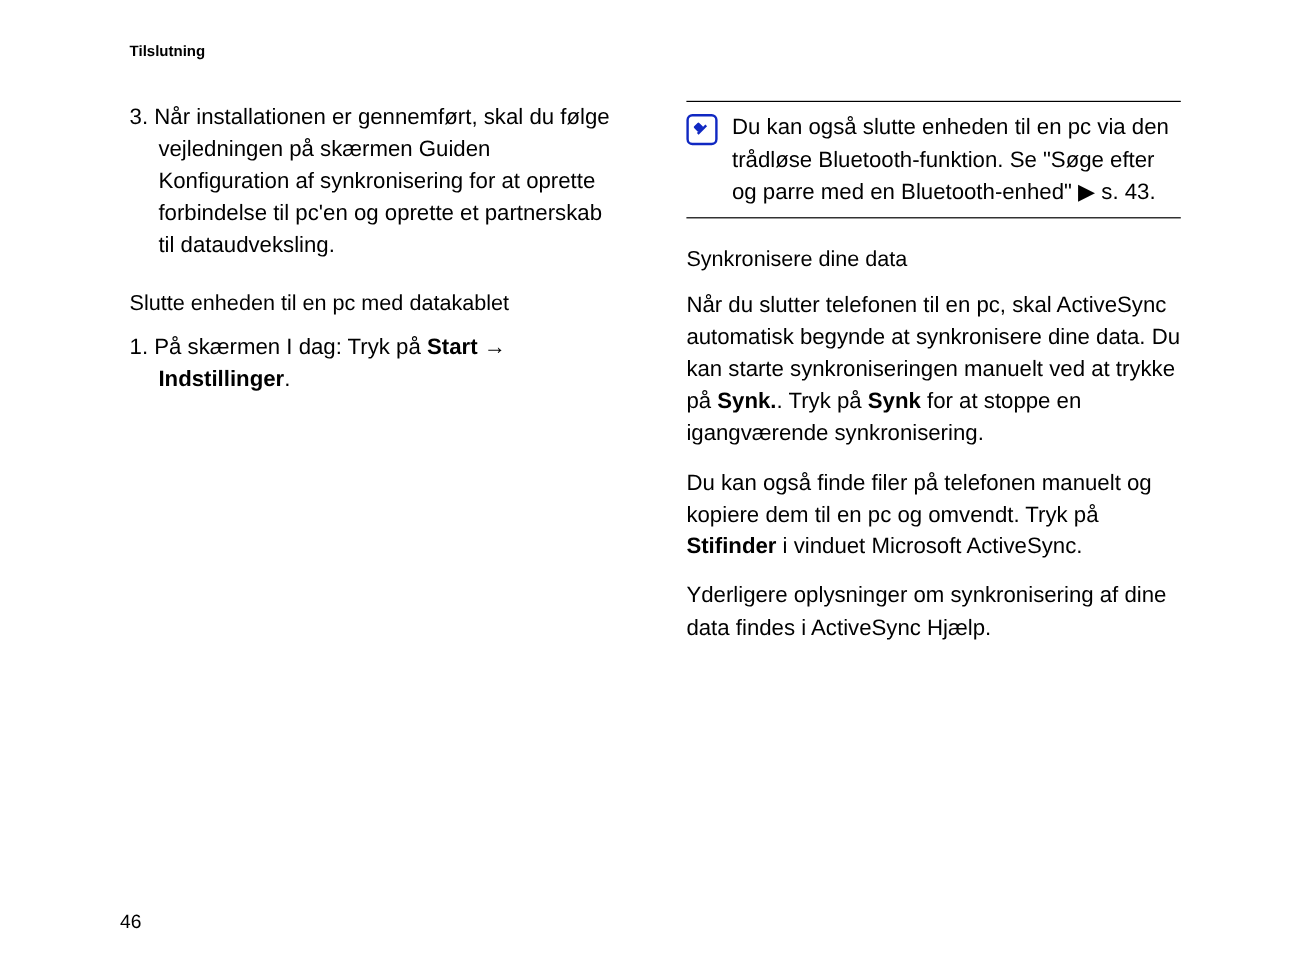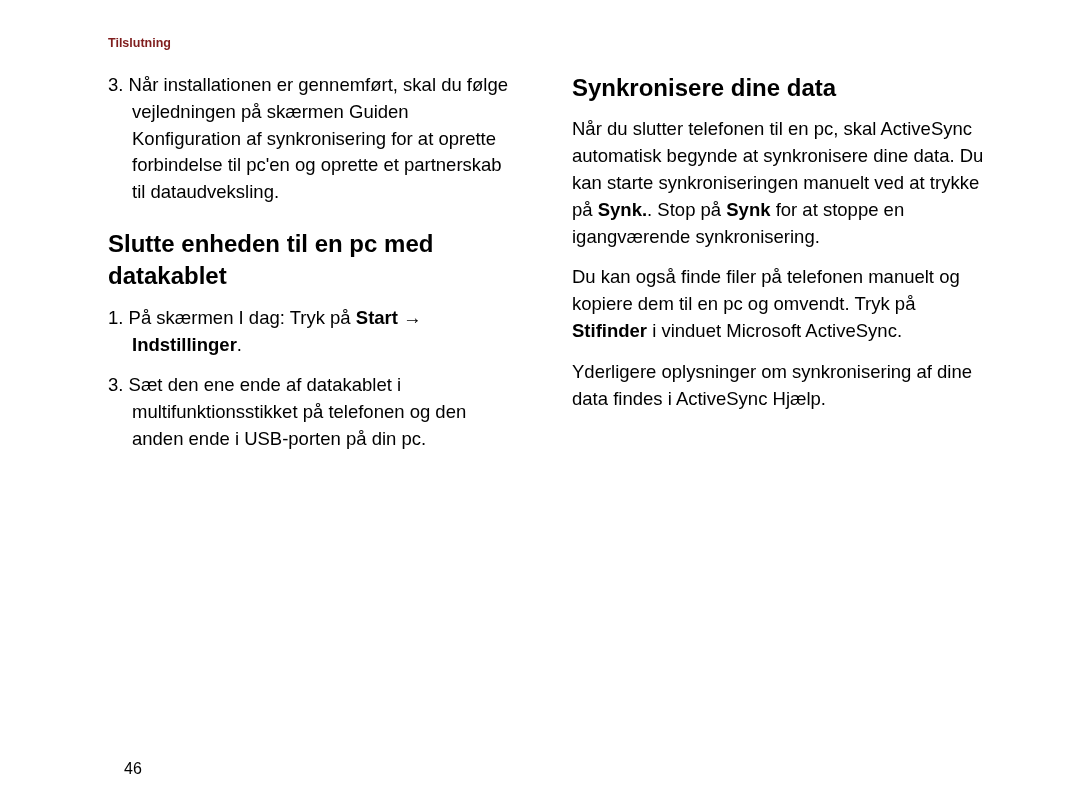--- a/index.html
+++ b/index.html
@@ -11,40 +11,40 @@
     color: #000000;
     position: relative;
   }
   .page {
     padding: 36px 96px 0 108px;
     box-sizing: border-box;
     width: 100%;
     height: 100%;
   }
   .running-header {
-    color: #7f1d1d;
+    color: #000000;
     font-size: 12.5px;
     font-weight: bold;
-    margin-bottom: 22px;
+    margin-bottom: 34px;
   }
   .columns {
     column-count: 2;
     column-gap: 52px;
     font-size: 18.5px;
     line-height: 1.45;
   }
   .block { break-inside: avoid; }
   .first-para { margin: 0 0 18px 0; }
   .indent-hang {
     padding-left: 24px;
     text-indent: -24px;
   }
   h2.section {
-    font-size: 24px;
-    font-weight: bold;
+    font-size: 18px;
+    font-weight: normal;
     margin: 22px 0 12px 0;
     line-height: 1.35;
   }
   ol.steps { list-style: none; padding: 0; margin: 0 0 10px 0; }
   ol.steps li {
     padding-left: 24px;
     text-indent: -24px;
     margin-bottom: 14px;
     margin-top: 12px;
   }
@@ -81,21 +81,21 @@
     position: absolute;
     left: 5px; top: 6px;
     width: 6px; height: 6px;
     background: #1028c2;
     border-radius: 1px;
     transform: rotate(45deg);
   }
   .note-text { flex: 1 1 auto; }
   .page-number {
     position: absolute;
-    left: 124px;
+    left: 100px;
     top: 760px;
     font-size: 16px;
   }
   p { margin: 0 0 14px 0; }
 </style>
 </head>
 <body>
 
 <div class="page">
 
@@ -105,30 +105,33 @@
 
     <div class="block">
       <p class="first-para indent-hang">3. Når installationen er gennemført, skal du følge vejledningen på skærmen Guiden Konfiguration af synkronisering for at oprette forbindelse til pc'en og oprette et partnerskab til dataudveksling.</p>
 
       <h2 class="section">Slutte enheden til en pc med datakablet</h2>
 
       <ol class="steps">
         <li>
           <span>1. På skærmen I dag: Tryk på </span><span class="bold">Start</span><span> → </span><span class="bold">Indstillinger</span><span>.</span>
         </li>
-        <li>3. Sæt den ene ende af datakablet i multifunktionsstikket på telefonen og den anden ende i USB-porten på din pc.</li>
       </ol>
     </div>
 
     <div class="block">
+      <div class="note-box">
+        <div class="note-icon"></div>
+        <div class="note-text">Du kan også slutte enheden til en pc via den trådløse Bluetooth-funktion. Se "Søge efter og parre med en Bluetooth-enhed" ▶ s. 43.</div>
+      </div>
 
       <h2 class="section">Synkronisere dine data</h2>
 
       <p>
-        <span>Når du slutter telefonen til en pc, skal ActiveSync automatisk begynde at synkronisere dine data. Du kan starte synkroniseringen manuelt ved at trykke på </span><span class="bold">Synk.</span><span>. Stop på </span><span class="bold">Synk</span><span> for at stoppe en igangværende synkronisering.</span>
+        <span>Når du slutter telefonen til en pc, skal ActiveSync automatisk begynde at synkronisere dine data. Du kan starte synkroniseringen manuelt ved at trykke på </span><span class="bold">Synk.</span><span>. Tryk på </span><span class="bold">Synk</span><span> for at stoppe en igangværende synkronisering.</span>
       </p>
 
       <p>
         <span>Du kan også finde filer på telefonen manuelt og kopiere dem til en pc og omvendt. Tryk på </span><span class="bold">Stifinder</span><span> i vinduet Microsoft ActiveSync.</span>
       </p>
 
       <p>Yderligere oplysninger om synkronisering af dine data findes i ActiveSync Hjælp.</p>
     </div>
 
   </div>

